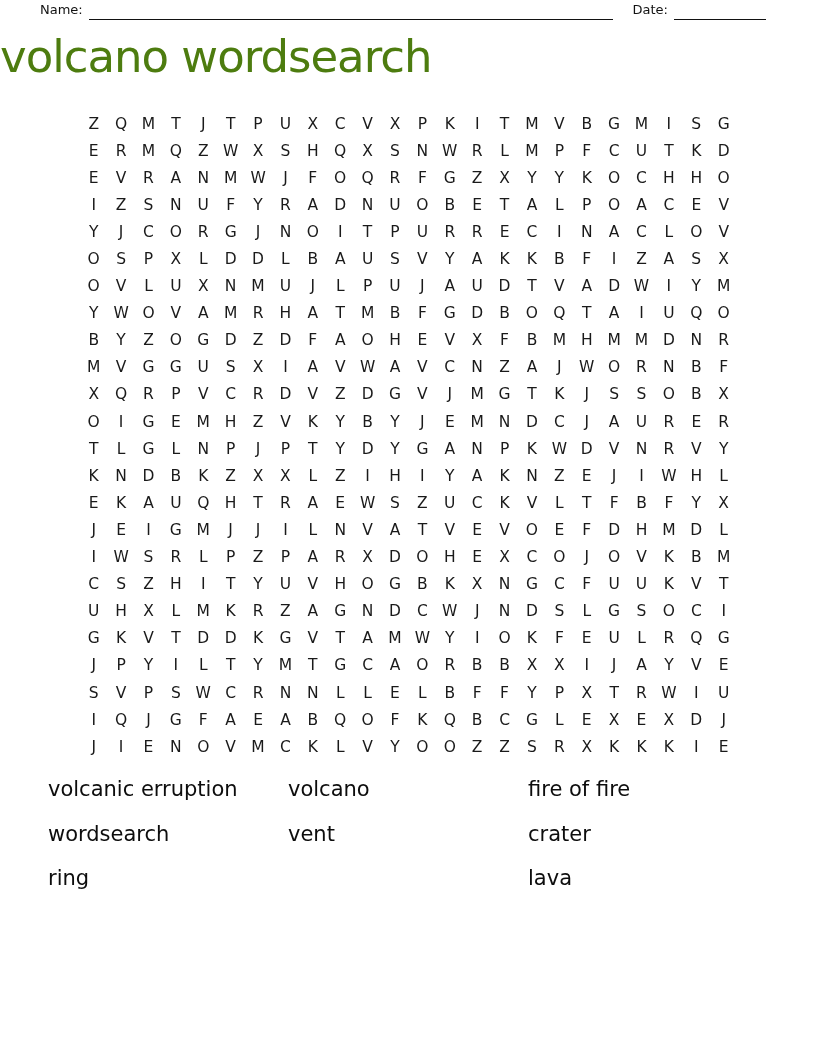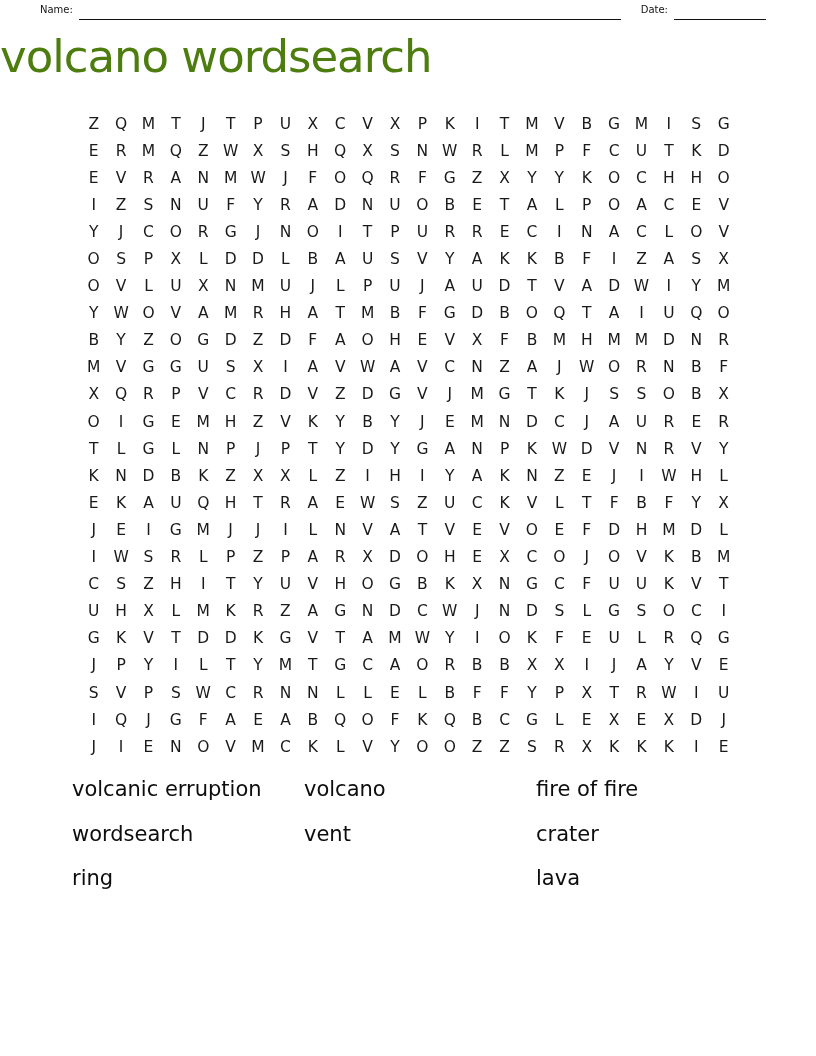--- a/index.html
+++ b/index.html
@@ -18,21 +18,21 @@
   }
 
   
   .header-row {
     position: absolute;
     left: 40px;
     right: 50px;
     top: 0px;
     display: flex;
     align-items: flex-end;
-    font-size: 10px;
+    font-size: 13px;
     line-height: 20px;
   }
   .header-label {
     white-space: nowrap;
     padding-right: 6px;
   }
   .fill-line {
     flex: 1 1 auto;
     border-bottom: 1.5px solid #121212;
     height: 17px;
@@ -84,21 +84,21 @@
     position: absolute;
     top: 779px;
     left: 48px;
     width: 720px;
     display: flex;
   }
   .word-col {
     display: flex;
     flex-direction: column;
   }
-  .word-col-1 { width: 240px; margin-left: 24px; }
+  .word-col-1 { width: 240px; }
   .word-col-2 { width: 240px; }
   .word-col-3 { width: 240px; }
   .word-item {
     font-size: 21px;
     line-height: 21px;
     margin-bottom: 23.5px;
     color: #0d0d0d;
     white-space: nowrap;
   }
 </style>

